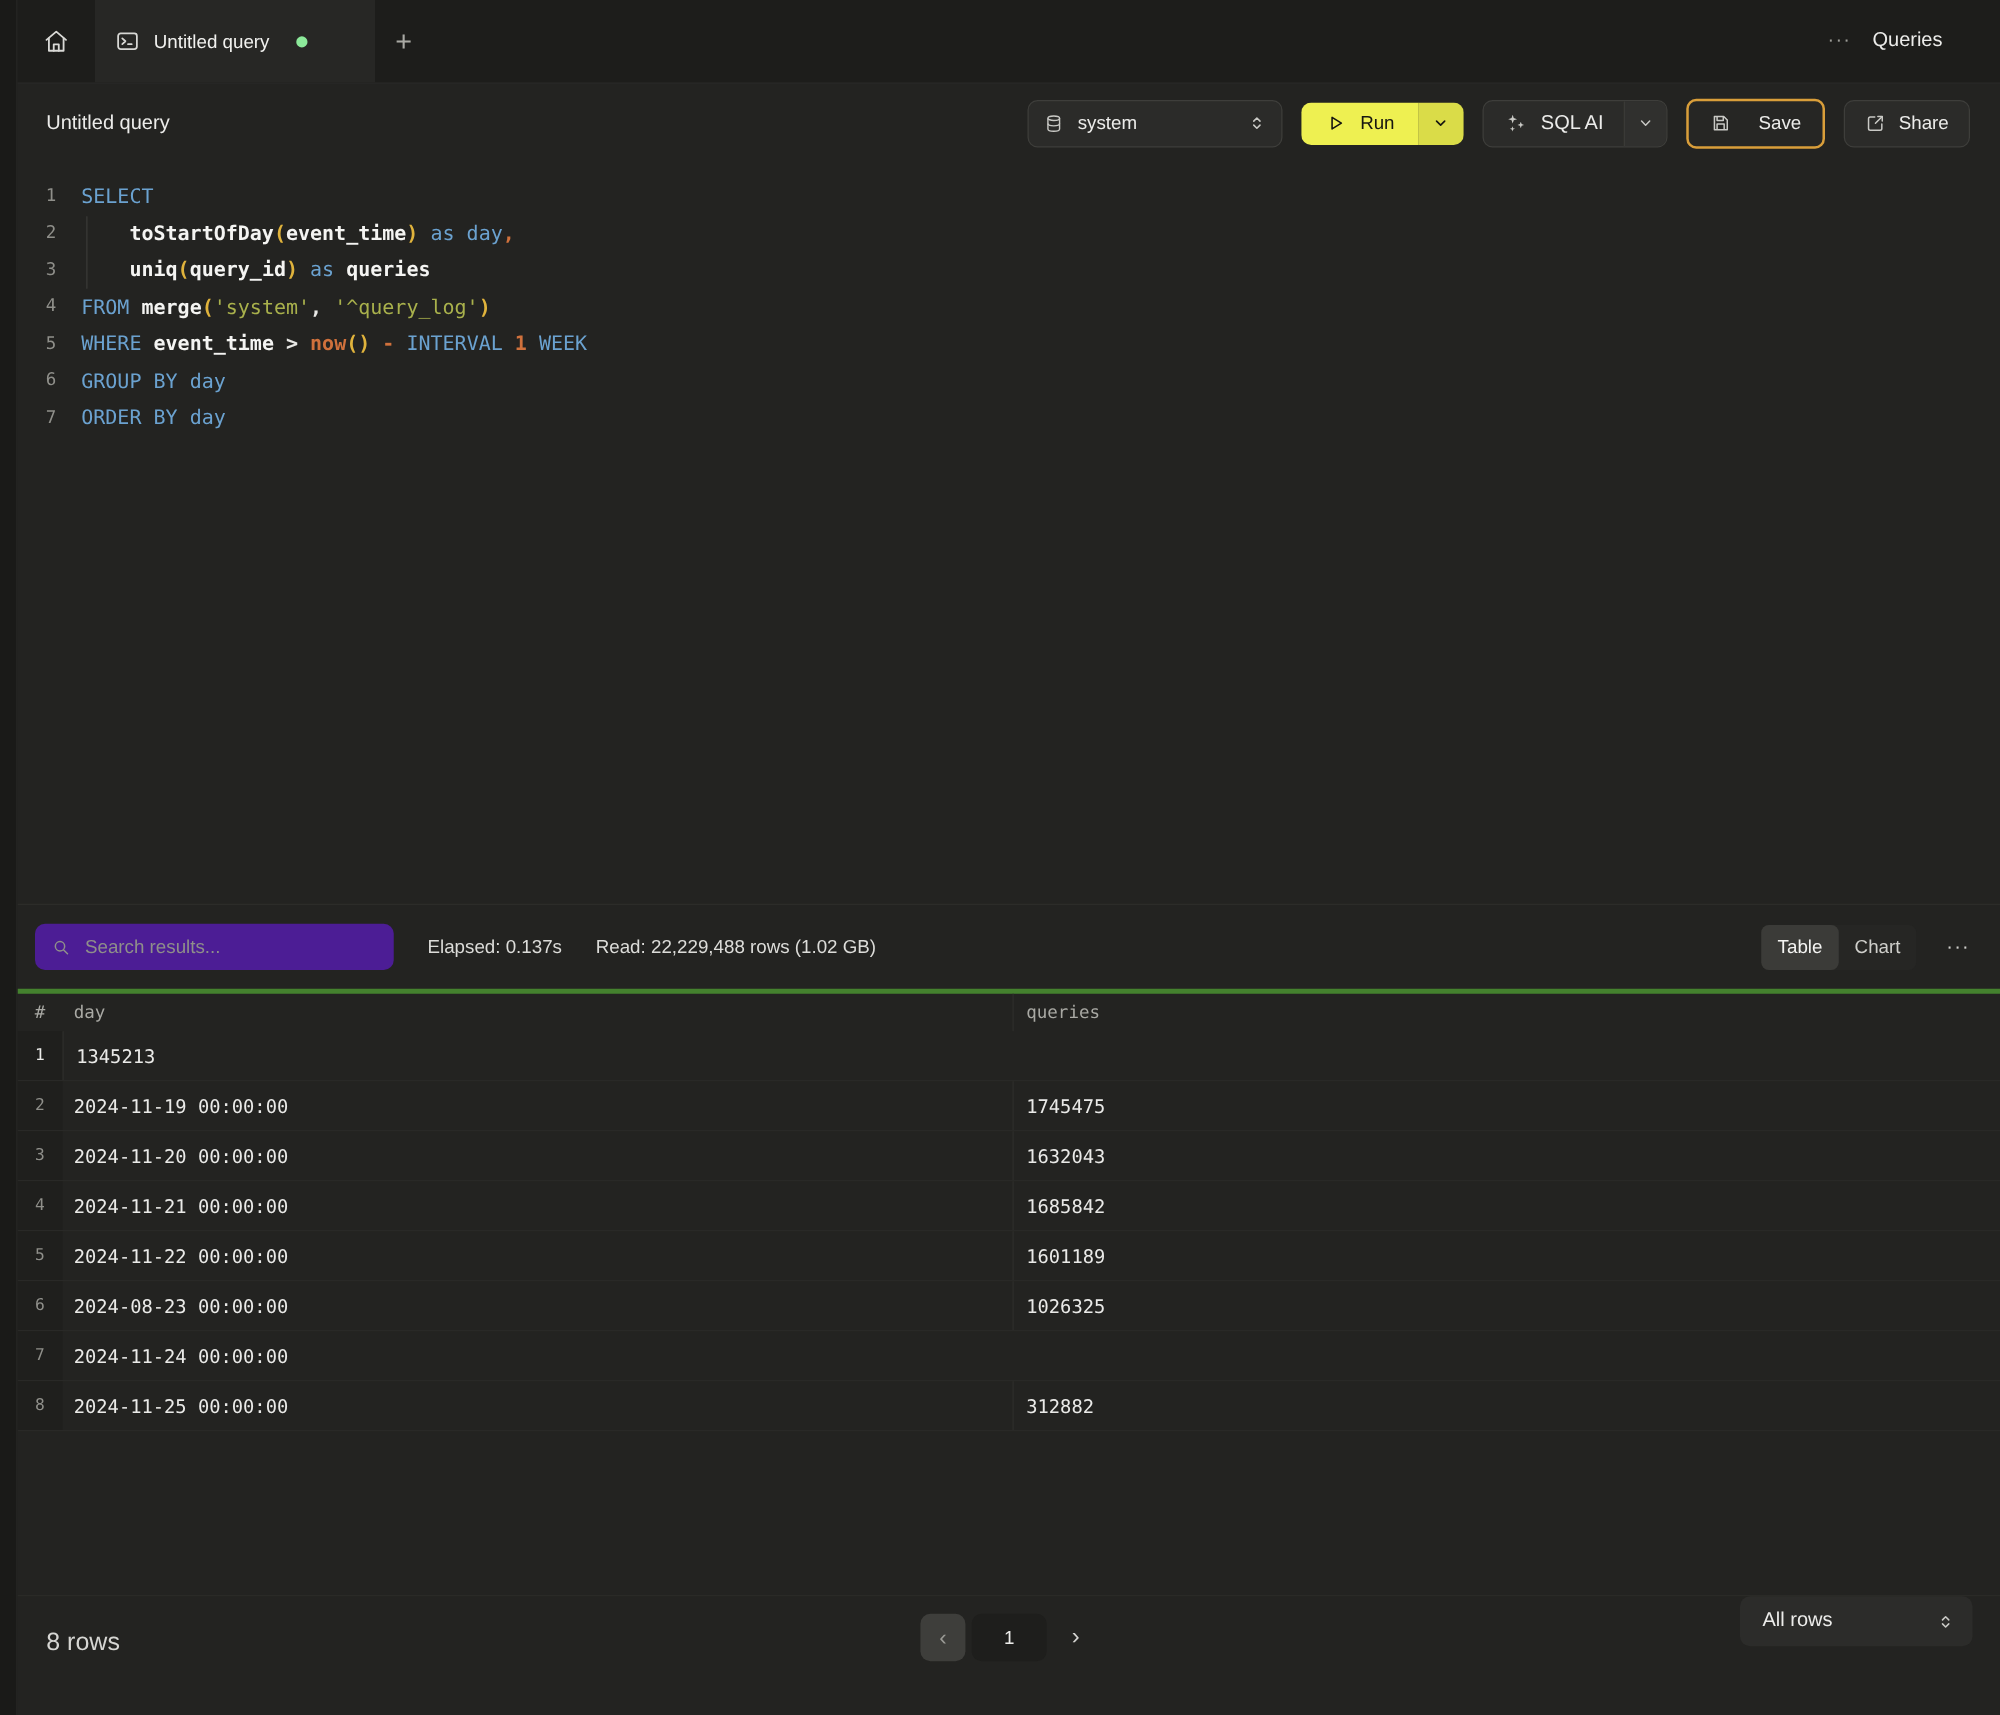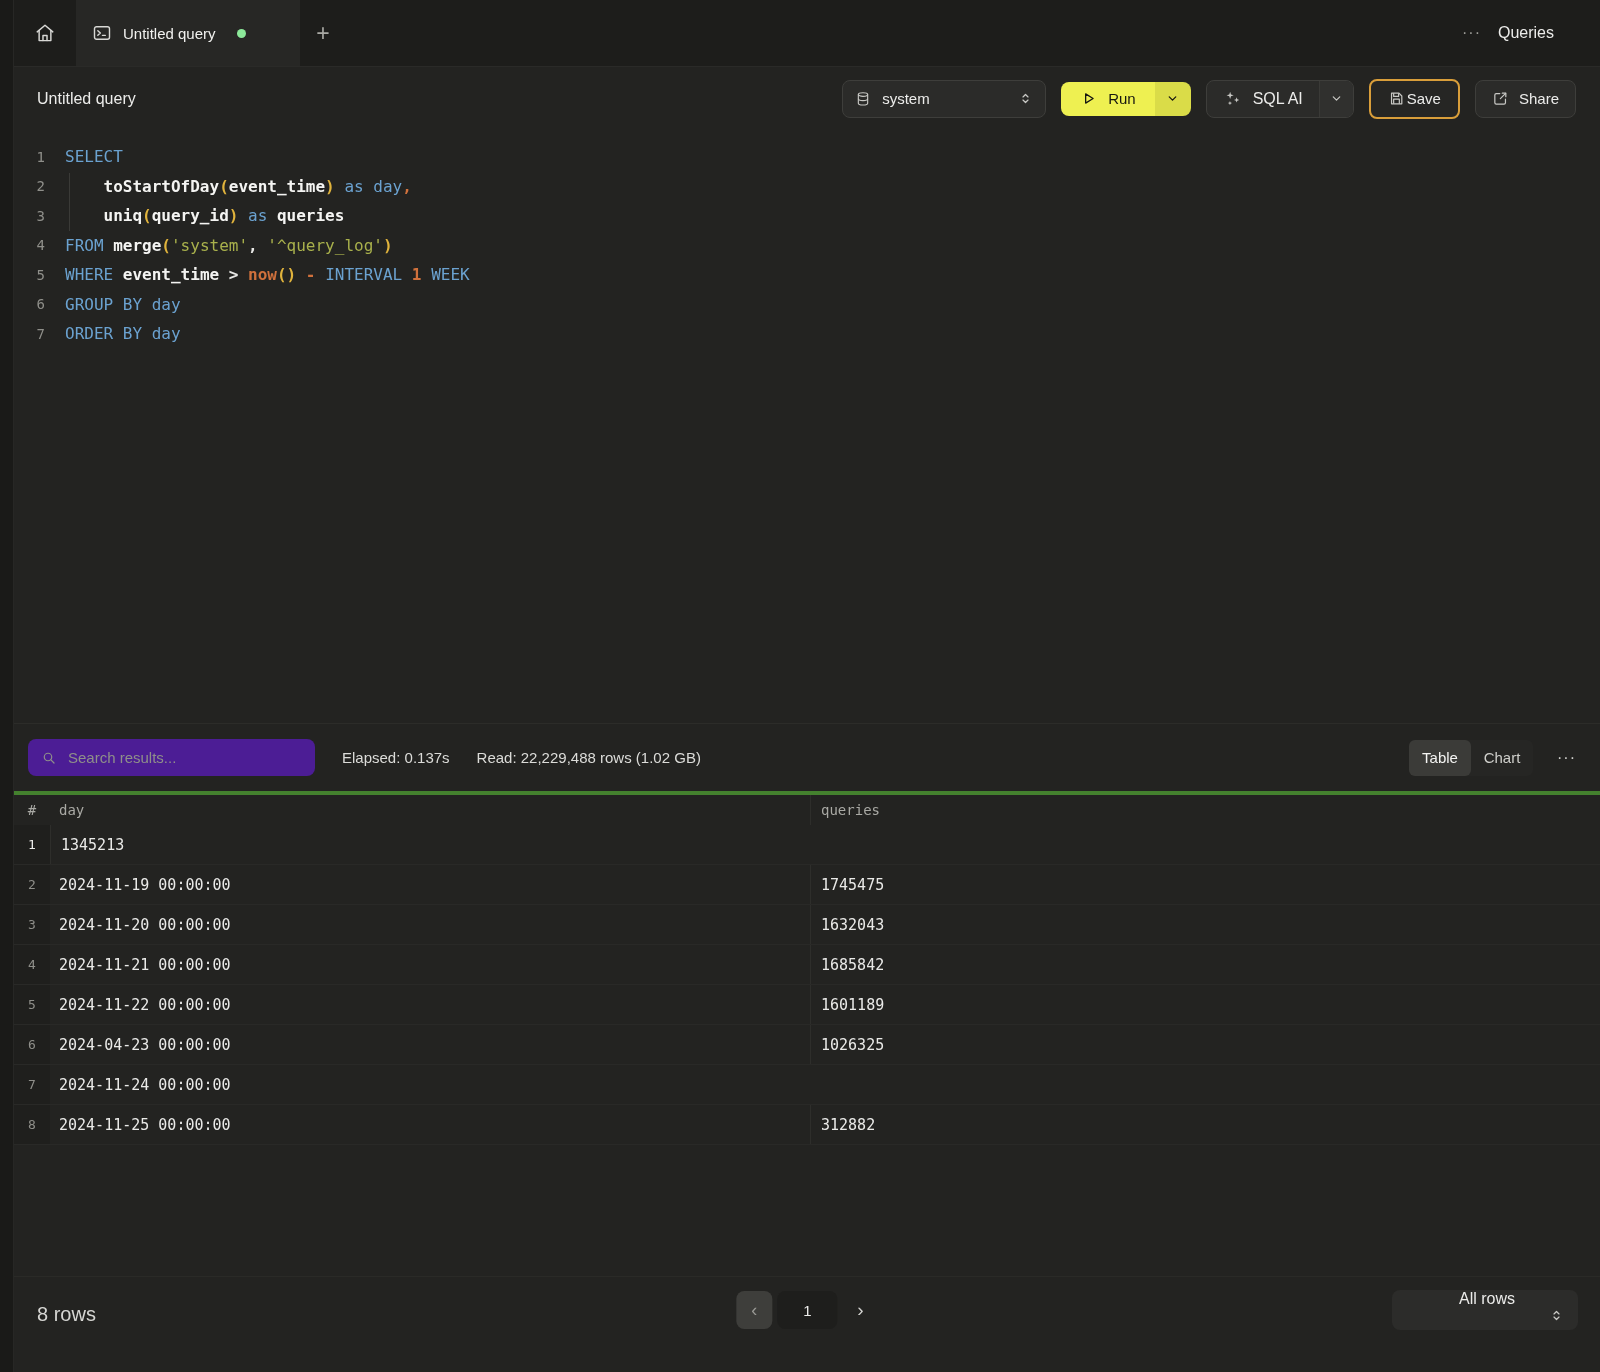--- a/index.html
+++ b/index.html
@@ -30,21 +30,21 @@
   .controls { margin-left:auto; display:flex; align-items:center; gap:15px; }
   .btn { display:flex; align-items:center; border-radius:8px; font-size:15px; cursor:pointer; }
   .select-db { height:38px; width:204px; background:#2b2b29; border:1px solid #3e3e3b; padding:0 12px; gap:11px; color:#ececea; }
   .icon-dim { color:#c9c9c5; display:flex; }
   .run-group { display:flex; height:34px; border-radius:8px; overflow:hidden; }
   .run-main { background:#eef051; color:#161610; display:flex; align-items:center; gap:11px; padding:0 19px; font-weight:500; font-size:15px; cursor:pointer; }
   .run-caret { width:36px; background:#dadc48; display:flex; align-items:center; justify-content:center; color:#161610; cursor:pointer; }
   .sqlai { height:38px; background:#2b2b29; border:1px solid #3e3e3b; border-radius:8px; display:flex; align-items:stretch; overflow:hidden; }
   .sqlai-main { display:flex; align-items:center; gap:11px; padding:0 16px; cursor:pointer; }
   .sqlai-caret { width:34px; display:flex; align-items:center; justify-content:center; border-left:1px solid #3a3a37; background:#30302e; color:#c9c9c5; cursor:pointer; }
-  .save { height:40px; border:2px solid #d99e3a; background:#262624; gap:2px; padding:0 17px; }
+  .save { height:40px; border:2px solid #d99e3a; background:#262624; gap:22px; padding:0 17px; }
   .share { height:38px; background:#2b2b29; border:1px solid #3e3e3b; gap:10px; padding:0 16px; }
 
   
   .editor { height:593px; min-height:593px; padding-top:12px; position:relative;
             font-family:"DejaVu Sans Mono","Liberation Mono",monospace; cursor:text; }
   .code-line { display:flex; height:29.5px; align-items:center; }
   .ln { width:45px; text-align:right; font-size:14px; color:#8f8f8a; flex:none; }
   .code { padding-left:20px; font-size:16px; white-space:pre; }
   .tk-kw { color:#6ba2d0; }
   .tk-fn, .tk-id { color:#f4f4f2; font-weight:bold; }
@@ -80,22 +80,22 @@
   .trow.selected .col-n { color:#ececea; }
   .table-spacer { flex:1; }
 
   
   .footer { height:96px; min-height:96px; border-top:1px solid #2a2a27; position:relative; }
   .rowcount { position:absolute; left:37px; top:26px; font-size:20px; color:#d6d6d3; }
   .pager { position:absolute; left:50%; transform:translateX(-50%); top:14px; display:flex; align-items:center; }
   .pg-prev { width:36px; height:38px; background:#3e3e3b; border-radius:8px; display:flex; align-items:center; justify-content:center; color:#9b9b96; font-size:18px; cursor:pointer; }
   .pg-page { width:60px; height:38px; background:#1e1e1c; border-radius:8px; display:flex; align-items:center; justify-content:center; color:#ececea; font-size:15px; margin-left:5px; cursor:pointer; }
   .pg-next { margin-left:20px; color:#d2d2cf; font-size:19px; cursor:pointer; }
-  .allrows { position:absolute; right:22px; top:13px; width:186px; height:40px; background:#2c2c2a; border-radius:8px;
-             display:flex; align-items:center; padding:0 14px 0 18px; font-size:16px; color:#ececea; cursor:pointer;flex-direction:column; }
+  .allrows { position:absolute; right:22px; top:0; width:186px; height:40px; background:#2c2c2a; border-radius:8px;
+             display:flex; align-items:center; padding:0 14px 0 18px; font-size:16px; color:#ececea; cursor:pointer; }
   .allrows .icon-dim { margin-left:auto; }
   svg { display:block; }
 </style>
 </head>
 <body>
 
 <div class="app">
   <div class="strip"></div>
 
   <div class="tabbar">
@@ -282,21 +282,21 @@
           <div class="col-day">2024-11-21 00:00:00</div>
           <div class="col-q">1685842</div>
         </div>
         <div class="trow">
           <div class="col-n">5</div>
           <div class="col-day">2024-11-22 00:00:00</div>
           <div class="col-q">1601189</div>
         </div>
         <div class="trow">
           <div class="col-n">6</div>
-          <div class="col-day">2024-04-23 00:00:00</div>
+          <div class="col-day">2024-08-23 00:00:00</div>
           <div class="col-q">1026325</div>
         </div>
         <div class="trow">
           <div class="col-n">7</div>
           <div class="col-day">2024-11-24 00:00:00</div>
         </div>
         <div class="trow">
           <div class="col-n">8</div>
           <div class="col-day">2024-11-25 00:00:00</div>
           <div class="col-q">312882</div>

